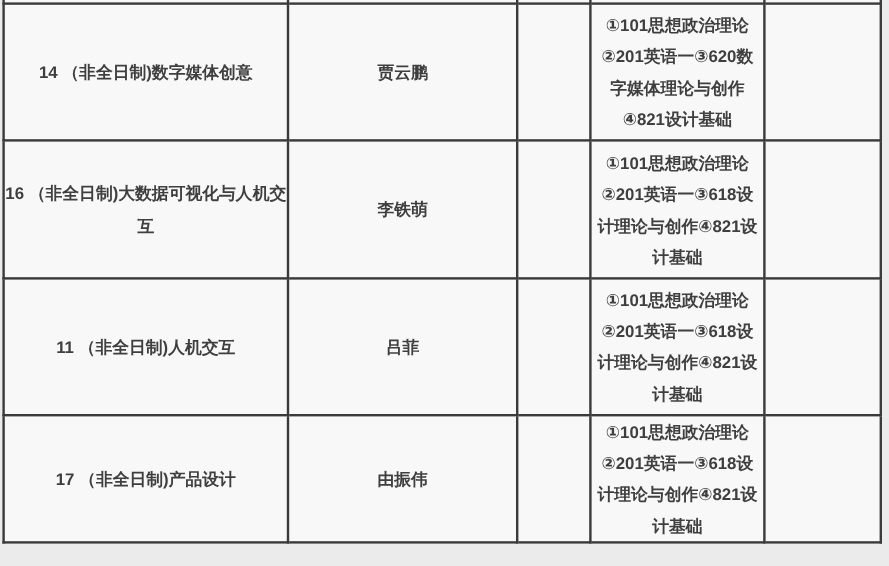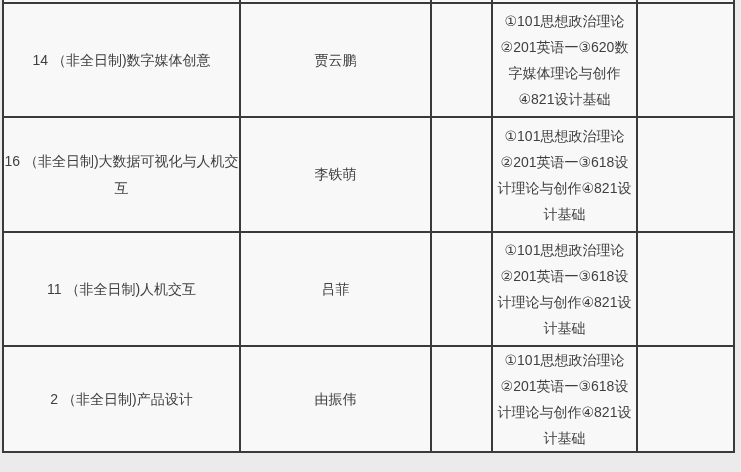--- a/index.html
+++ b/index.html
@@ -30,20 +30,21 @@
     background: var(--cell-bg);
     color: var(--text-color);
     font-size: 14px;
   }
   table.admissions td {
     border: 2px solid var(--border-color);
     text-align: center;
     vertical-align: middle;
     padding: 0;
     overflow: hidden;
+    font-weight: bold;
   }
   td.major-cell { padding: 4px 10px; line-height: 27px; margin-top: 12px; }
   td.tutor-cell { line-height: 27px; }
   td.exam-cell  { padding: 4px 4px; }
   .exam-line { line-height: 26px; white-space: nowrap; }
   tr.phantom-row td { border-top: none; }
   tr.phantom-row { height: 5px; }
   tr.row-14 { height: 114px; }
   tr.row-15 { height: 115px; }
   tr.row-16 { height: 114px; }
@@ -104,21 +105,21 @@
       <td class="exam-cell">
         <div class="exam-line">①101思想政治理论</div>
         <div class="exam-line">②201英语一③618设</div>
         <div class="exam-line">计理论与创作④821设</div>
         <div class="exam-line">计基础</div>
       </td>
       <td></td>
     </tr>
 
     <tr class="row-17">
-      <td class="major-cell">2 （非全日制)产品设计</td>
+      <td class="major-cell">17 （非全日制)产品设计</td>
       <td class="tutor-cell">由振伟</td>
       <td></td>
       <td class="exam-cell">
         <div class="exam-line">①101思想政治理论</div>
         <div class="exam-line">②201英语一③618设</div>
         <div class="exam-line">计理论与创作④821设</div>
         <div class="exam-line">计基础</div>
       </td>
       <td></td>
     </tr>

